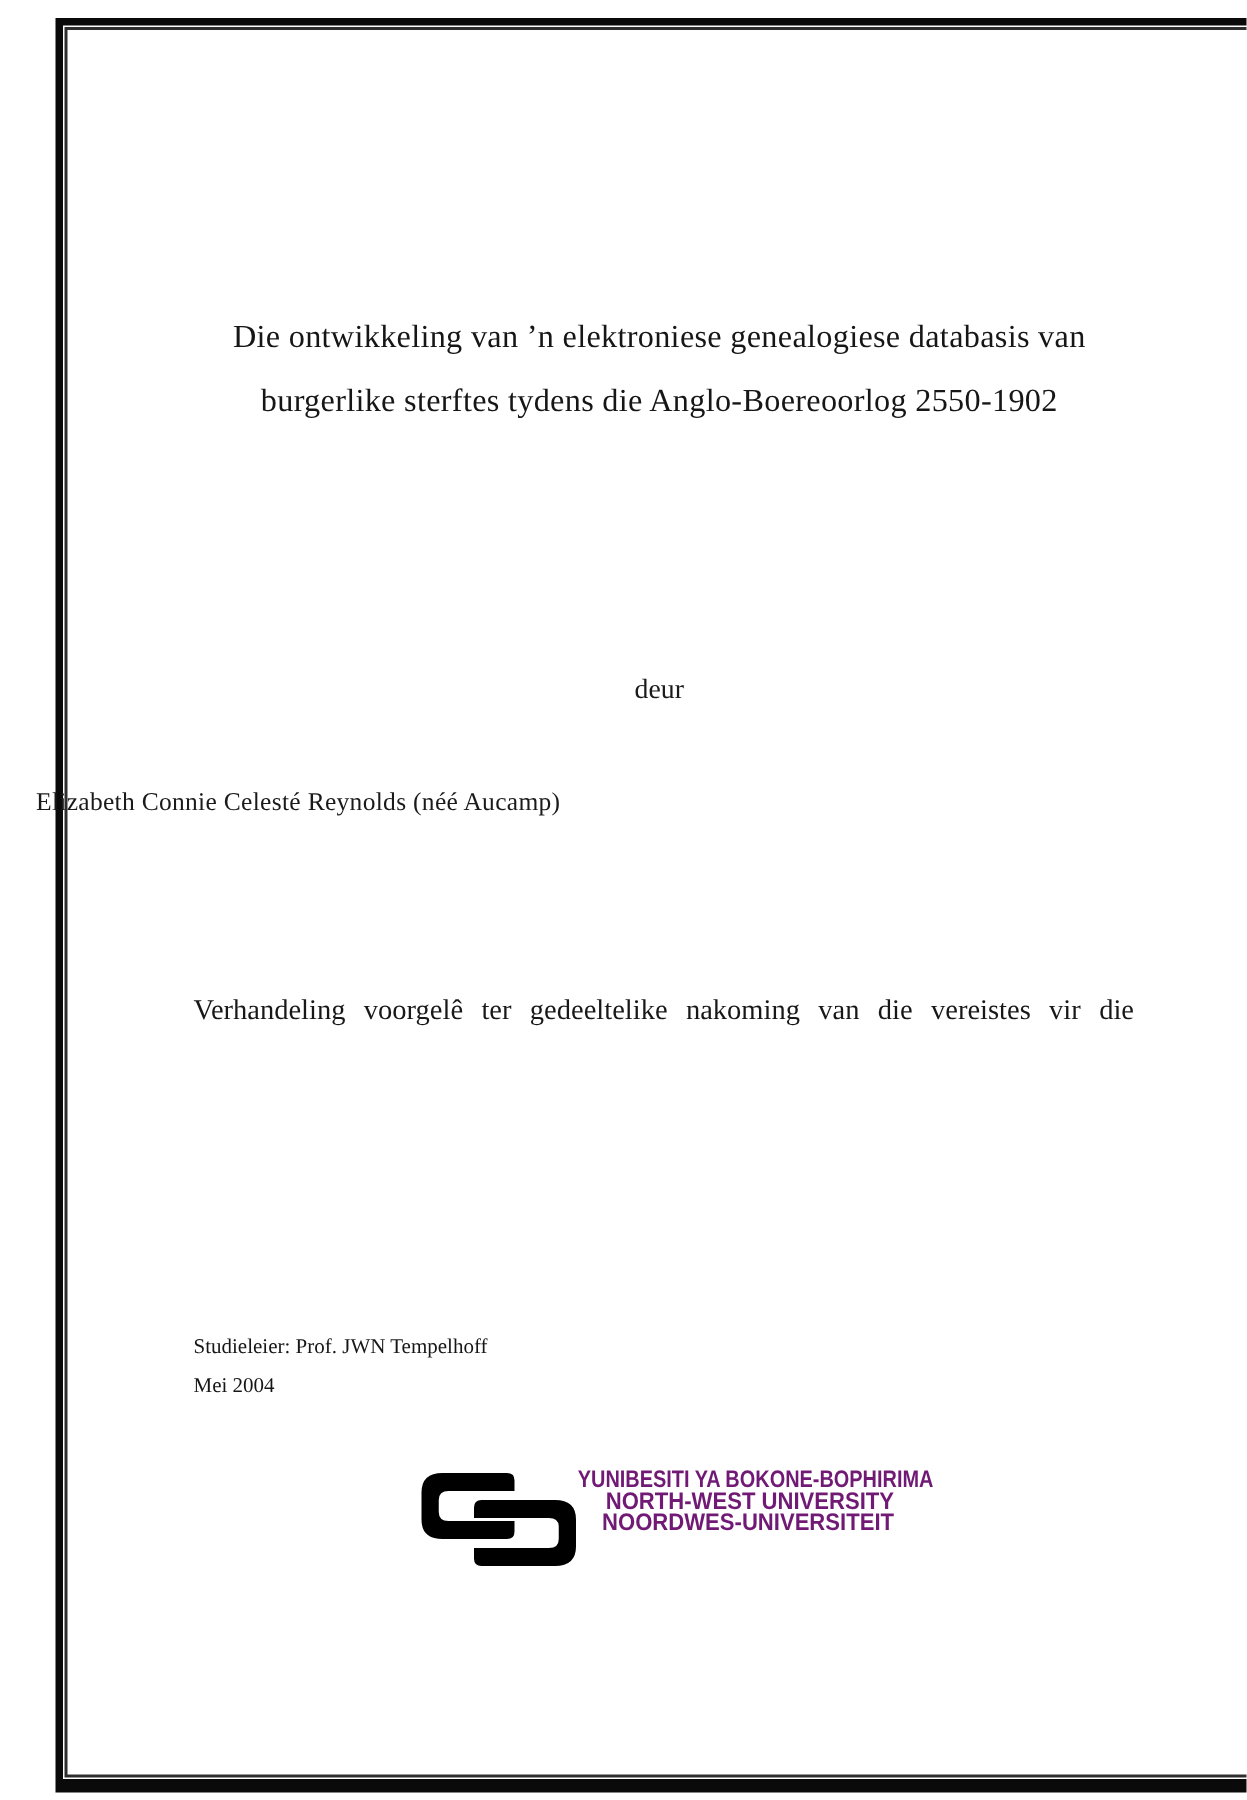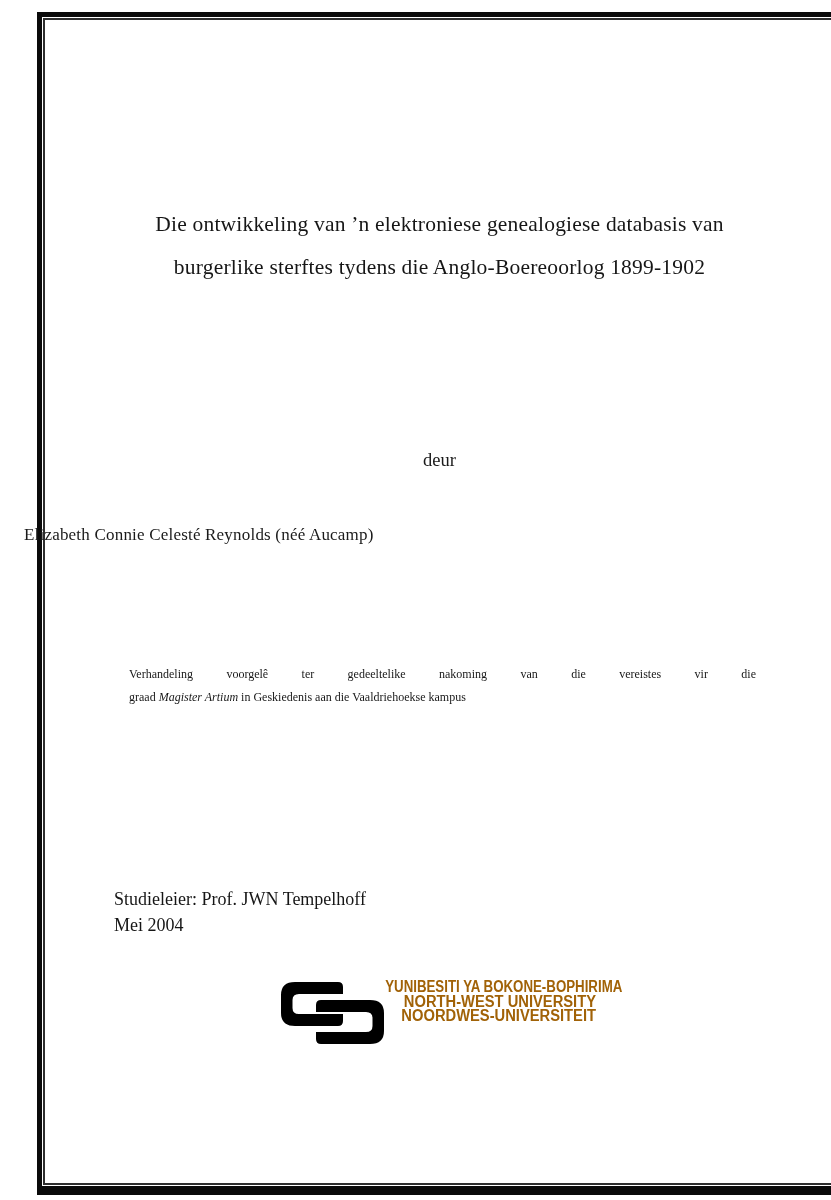--- a/index.html
+++ b/index.html
@@ -14,58 +14,57 @@
                border:2px solid #2e2e2e;}
 
   .title{position:absolute;top:203px;left:70px;right:70px;text-align:center;
          font-size:21.5px;line-height:43px;color:#161616;letter-spacing:.2px;}
   .byline{position:absolute;top:450px;left:0;right:0;text-align:center;
           font-size:18.5px;line-height:20px;}
   .author{position:absolute;top:520px;left:0;right:0;text-align:left;
           font-size:17px;line-height:30px;letter-spacing:.2px;}
 
   .statement{position:absolute;top:663px;left:105px;width:627px;
-             font-size:12px;line-height:22.6px;color:#181818;}
+             font-size:19px;line-height:22.6px;color:#181818;}
   .st-line1{text-align:justify;text-align-last:justify;}
   .st-line2 .it{font-style:italic;}
 
-  .advisor-block{position:absolute;top:886px;left:90px;
-                 font-size:18px;line-height:26px;color:#161616;}
+  .advisor-block{position:absolute;top:886px;left:105px;
+                 font-size:14px;line-height:26px;color:#161616;}
 
   .logo{position:absolute;top:976px;left:256px;}
   .logo-mark{position:absolute;top:2px;left:0;width:105px;height:70px;}
   .logo-text{position:absolute;left:62px;top:4px;width:254px;text-align:right;
              font-family:"Liberation Sans","DejaVu Sans",sans-serif;
-             font-weight:bold;color:#a16207;font-size:16px;line-height:14.6px;
+             font-weight:bold;color:#701a75;font-size:16px;line-height:14.6px;
              white-space:nowrap;}
   .logo-text .lt1{transform:scaleX(.83);transform-origin:right center;}
   .logo-text .lt2{transform:scaleX(.92);transform-origin:right center;}
   .logo-text .lt3{transform:scaleX(.92);transform-origin:right center;}
 </style>
 </head>
 <body>
 
 <div class="page">
 
   <div class="frame-outer">
     <div class="frame-inner"></div>
   </div>
 
   <div class="title">
     <div>Die ontwikkeling van ’n elektroniese genealogiese databasis van</div>
-    <div>burgerlike sterftes tydens die Anglo-Boereoorlog 1899-1902</div>
+    <div>burgerlike sterftes tydens die Anglo-Boereoorlog 2550-1902</div>
   </div>
 
   <div class="byline">deur</div>
 
   <div class="author">Elizabeth Connie Celesté Reynolds (néé Aucamp)</div>
 
   <div class="statement">
     <div class="st-line1">Verhandeling voorgelê ter gedeeltelike nakoming van die vereistes vir die</div>
-    <div class="st-line2"><span>graad </span><span class="it">Magister Artium</span><span> in Geskiedenis aan die Vaaldriehoekse kampus</span></div>
   </div>
 
   <div class="advisor-block">
     <div>Studieleier: Prof. JWN Tempelhoff</div>
     <div>Mei 2004</div>
   </div>
 
   <div class="logo">
     <svg class="logo-mark" viewBox="0 0 105 70" xmlns="http://www.w3.org/2000/svg" aria-hidden="true">
 

